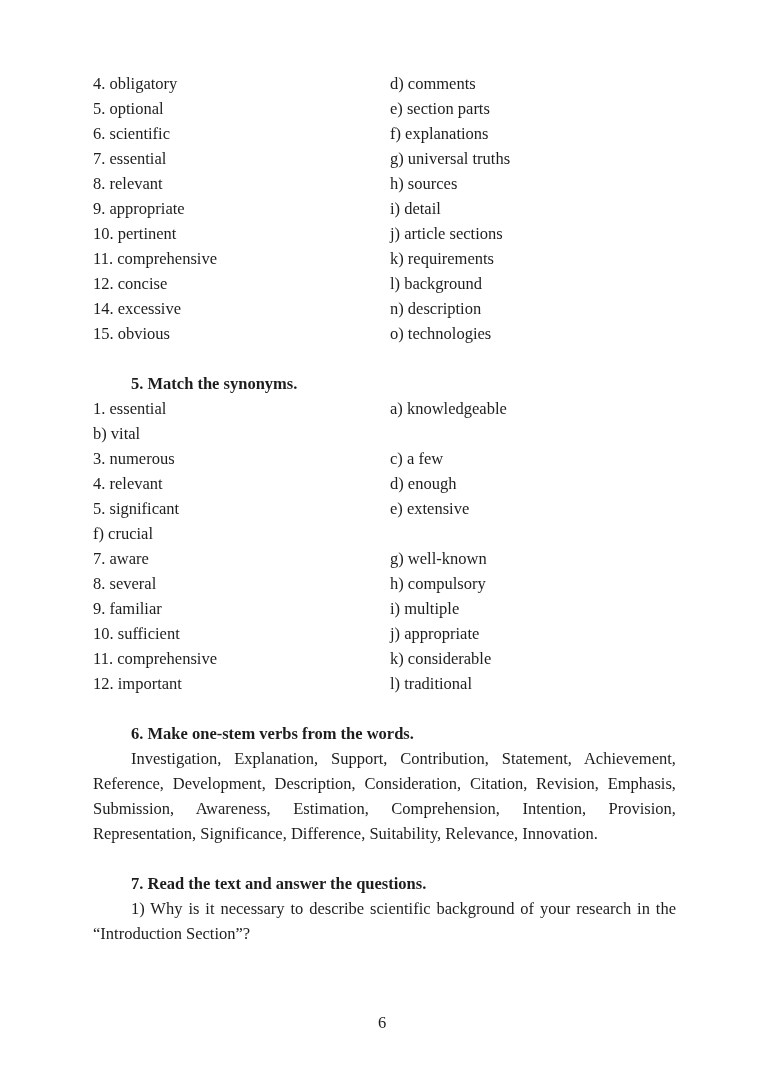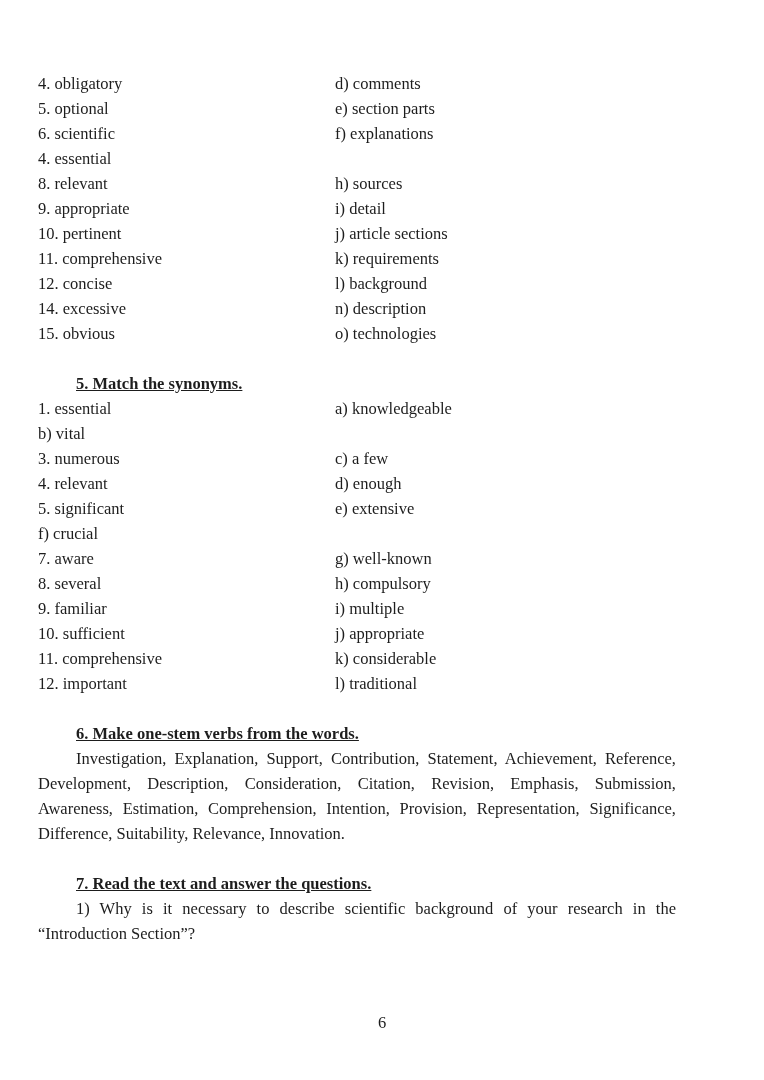--- a/index.html
+++ b/index.html
@@ -12,40 +12,39 @@
     width: 764px;
     height: 1080px;
     background: #ffffff;
     overflow: hidden;
     font-family: "Liberation Serif", "DejaVu Serif", serif;
     font-size: 16.5px;
     line-height: 25px;
     color: #1d1d1d;
   }
   .content {
-    padding: 71px 88px 0 38px;
+    padding: 71px 88px 0 93px;
   }
   .match-list {
     margin: 0;
   }
   .match-row {
     display: flex;
   }
   .match-left {
     width: 297px;
     flex-shrink: 0;
   }
   .match-right {
     flex: 1;
   }
   .section-heading {
     font-weight: bold;
     text-indent: 38px;
     margin: 25px 0 0 0;
-    text-decoration: underline;
   }
   .para {
     margin: 0;
     text-align: justify;
     text-indent: 38px;
   }
   .footer {
     position: absolute;
     top: 1010px;
     left: 0;
@@ -66,21 +65,22 @@
       </div>
         <div class="match-row">
         <span class="match-left">5. optional</span>
         <span class="match-right">e) section parts</span>
       </div>
         <div class="match-row">
         <span class="match-left">6. scientific</span>
         <span class="match-right">f) explanations</span>
       </div>
         <div class="match-row">
-        <span class="match-left">4. essential</span>
+        <span class="match-left">7. essential</span>
+        <span class="match-right">g) universal truths</span>
       </div>
         <div class="match-row">
         <span class="match-left">8. relevant</span>
         <span class="match-right">h) sources</span>
       </div>
         <div class="match-row">
         <span class="match-left">9. appropriate</span>
         <span class="match-right">i) detail</span>
       </div>
         <div class="match-row">

